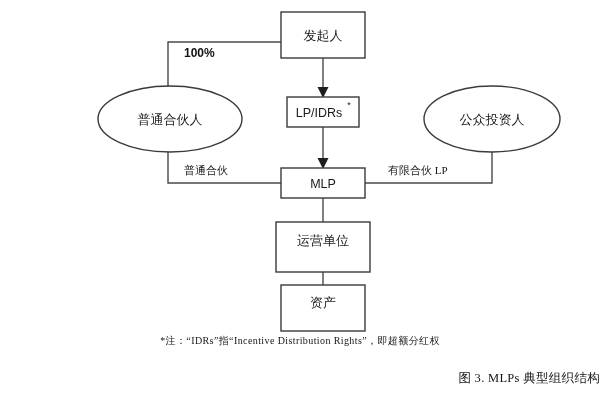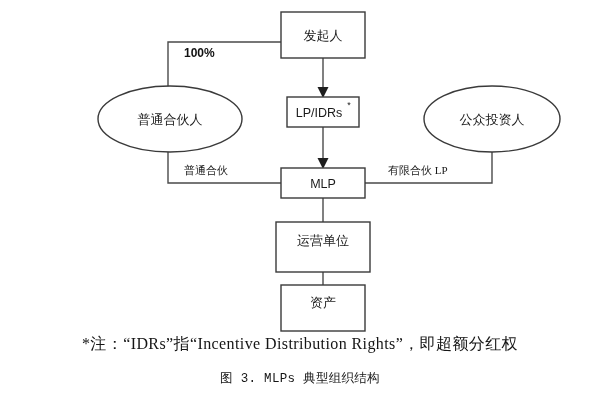--- a/index.html
+++ b/index.html
@@ -63,32 +63,32 @@
     fill: #1e1e1e;
     stroke: none;
   }
   #footnote {
     position: absolute;
     left: 0;
     top: 334px;
     width: 600px;
     text-align: center;
     font-family: "Liberation Serif", "DejaVu Serif", serif;
-    font-size: 16px;
+    font-size: 10px;
     letter-spacing: 0.4px;
     color: #151515;
     white-space: nowrap;
   }
   #caption {
     position: absolute;
     left: 0;
     top: 370px;
     width: 600px;
-    text-align: center;
-    font-family: Liberation Mono, monospace;
+    text-align: right;
+    font-family: Liberation Serif, serif;
     font-size: 12.5px;
     letter-spacing: 0.3px;
     color: #151515;
     white-space: nowrap;
   }
 </style>
 </head>
 <body>
 
 <div id="page">

